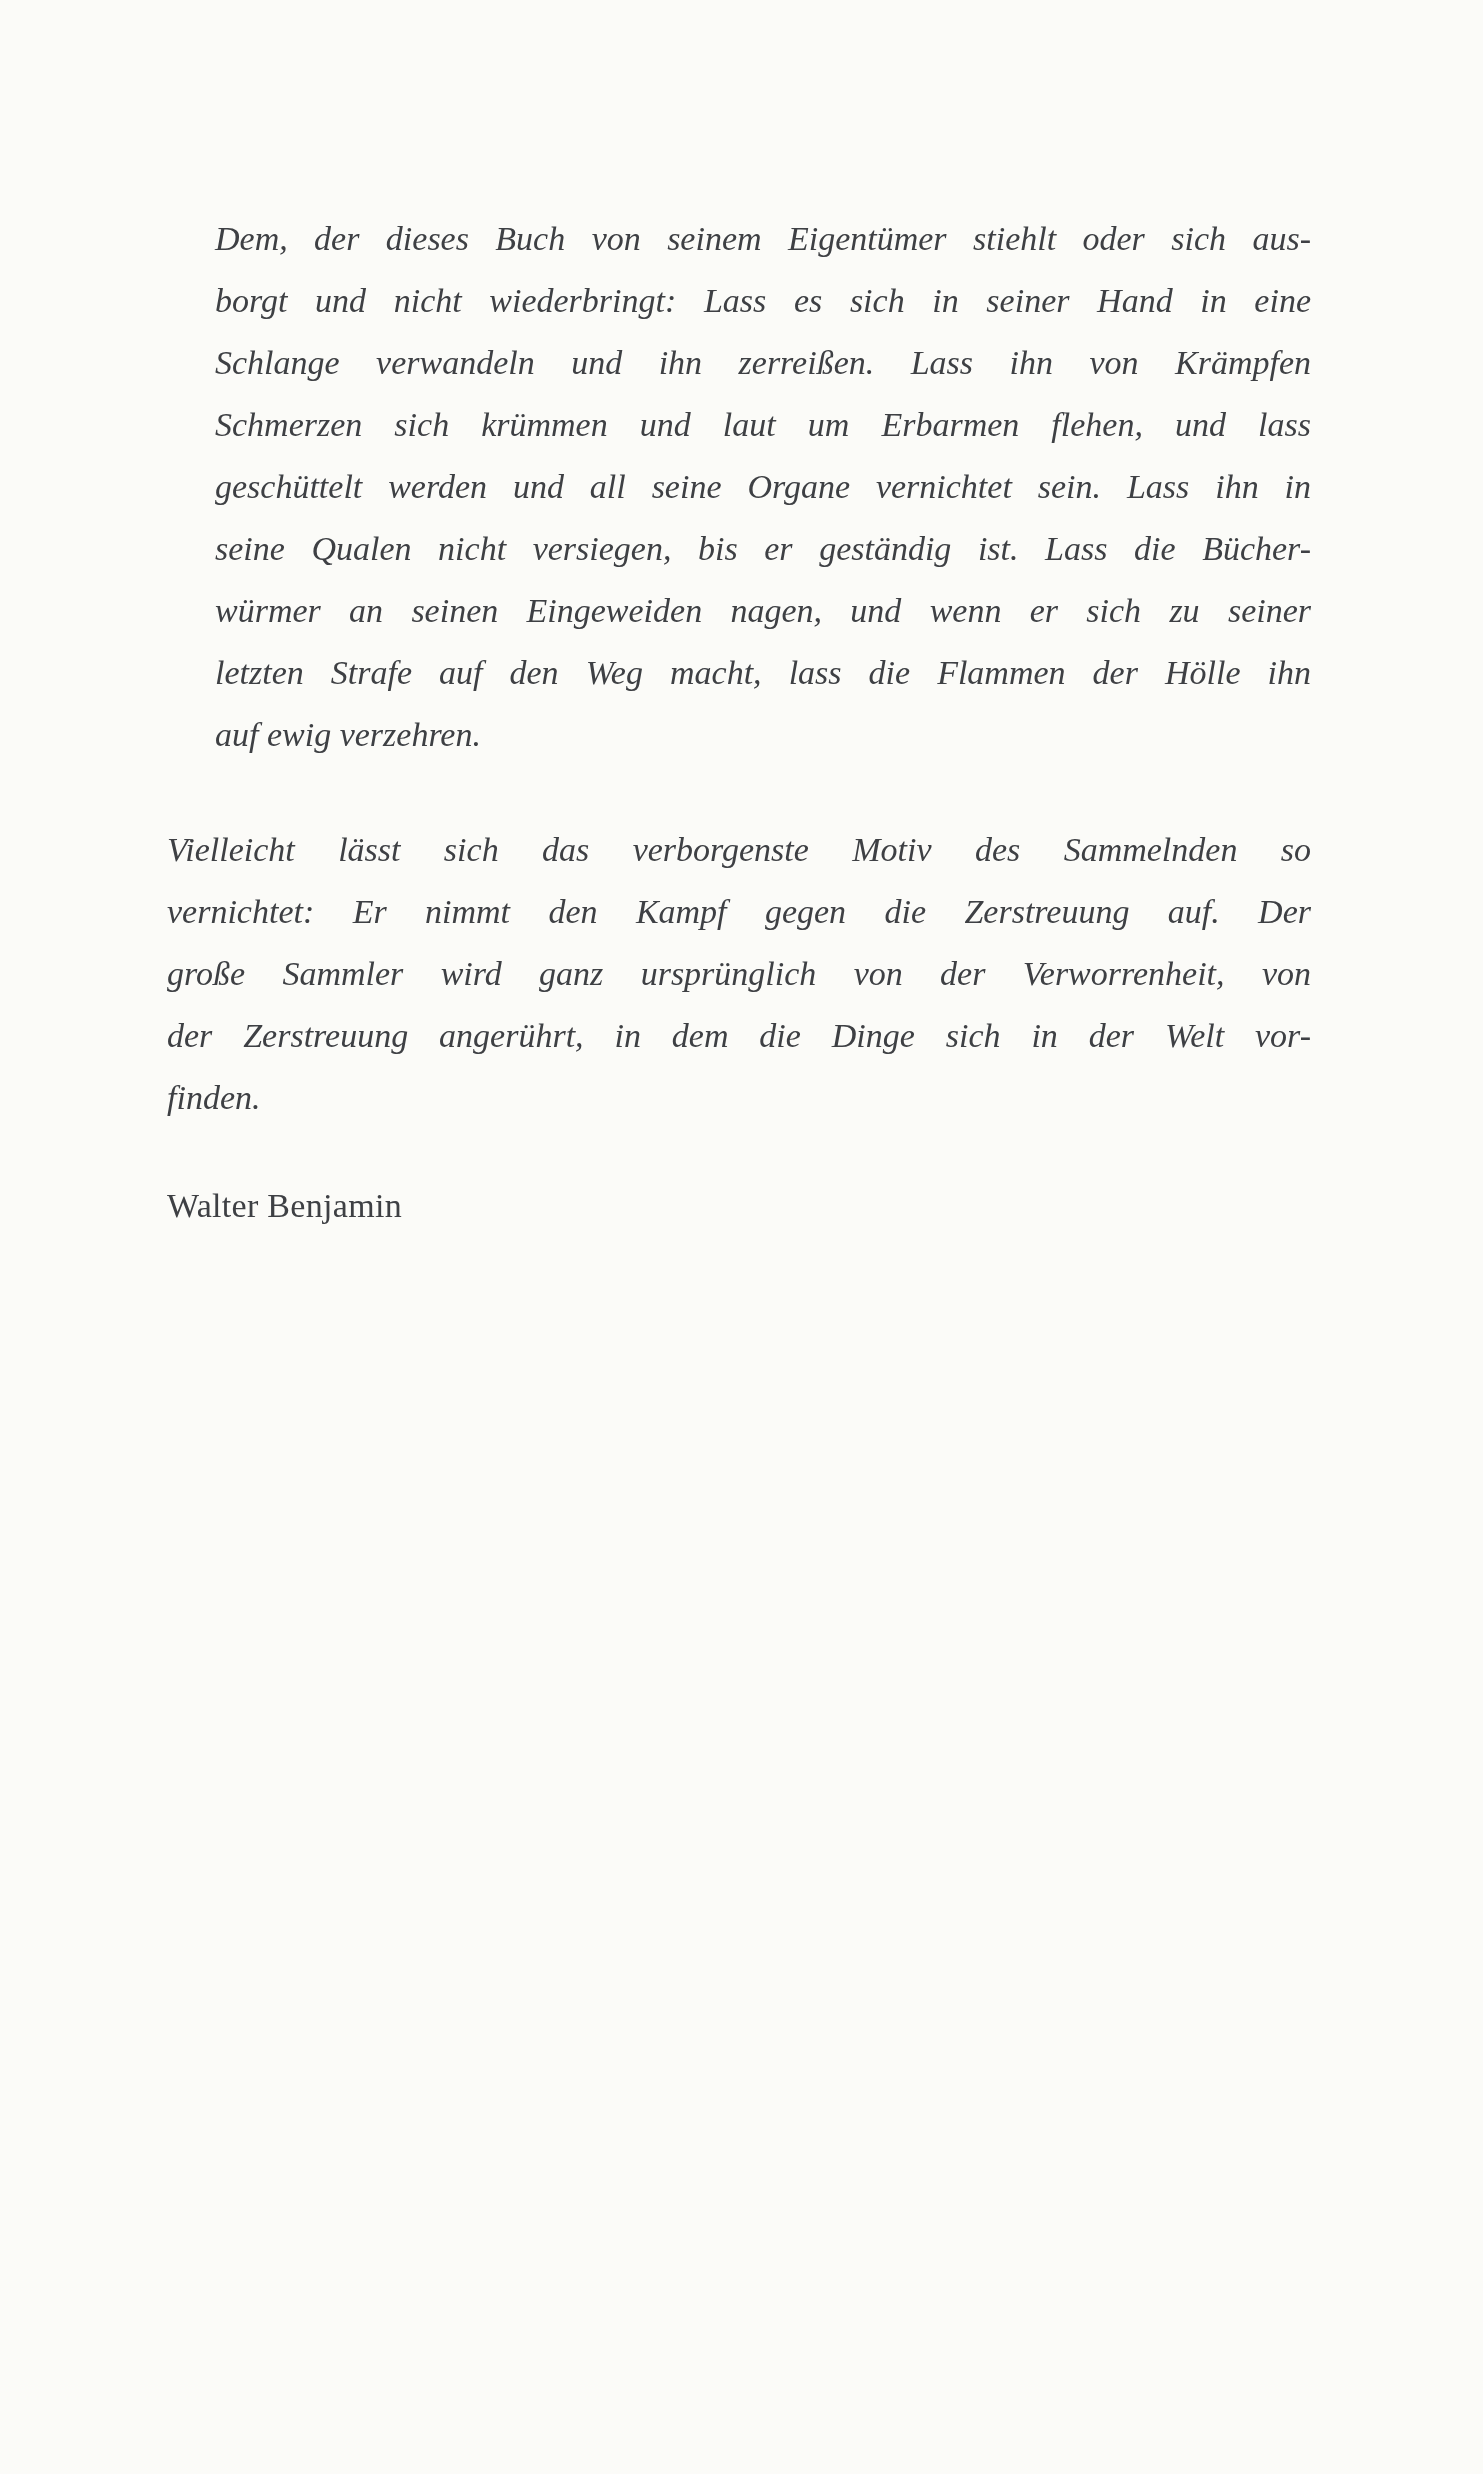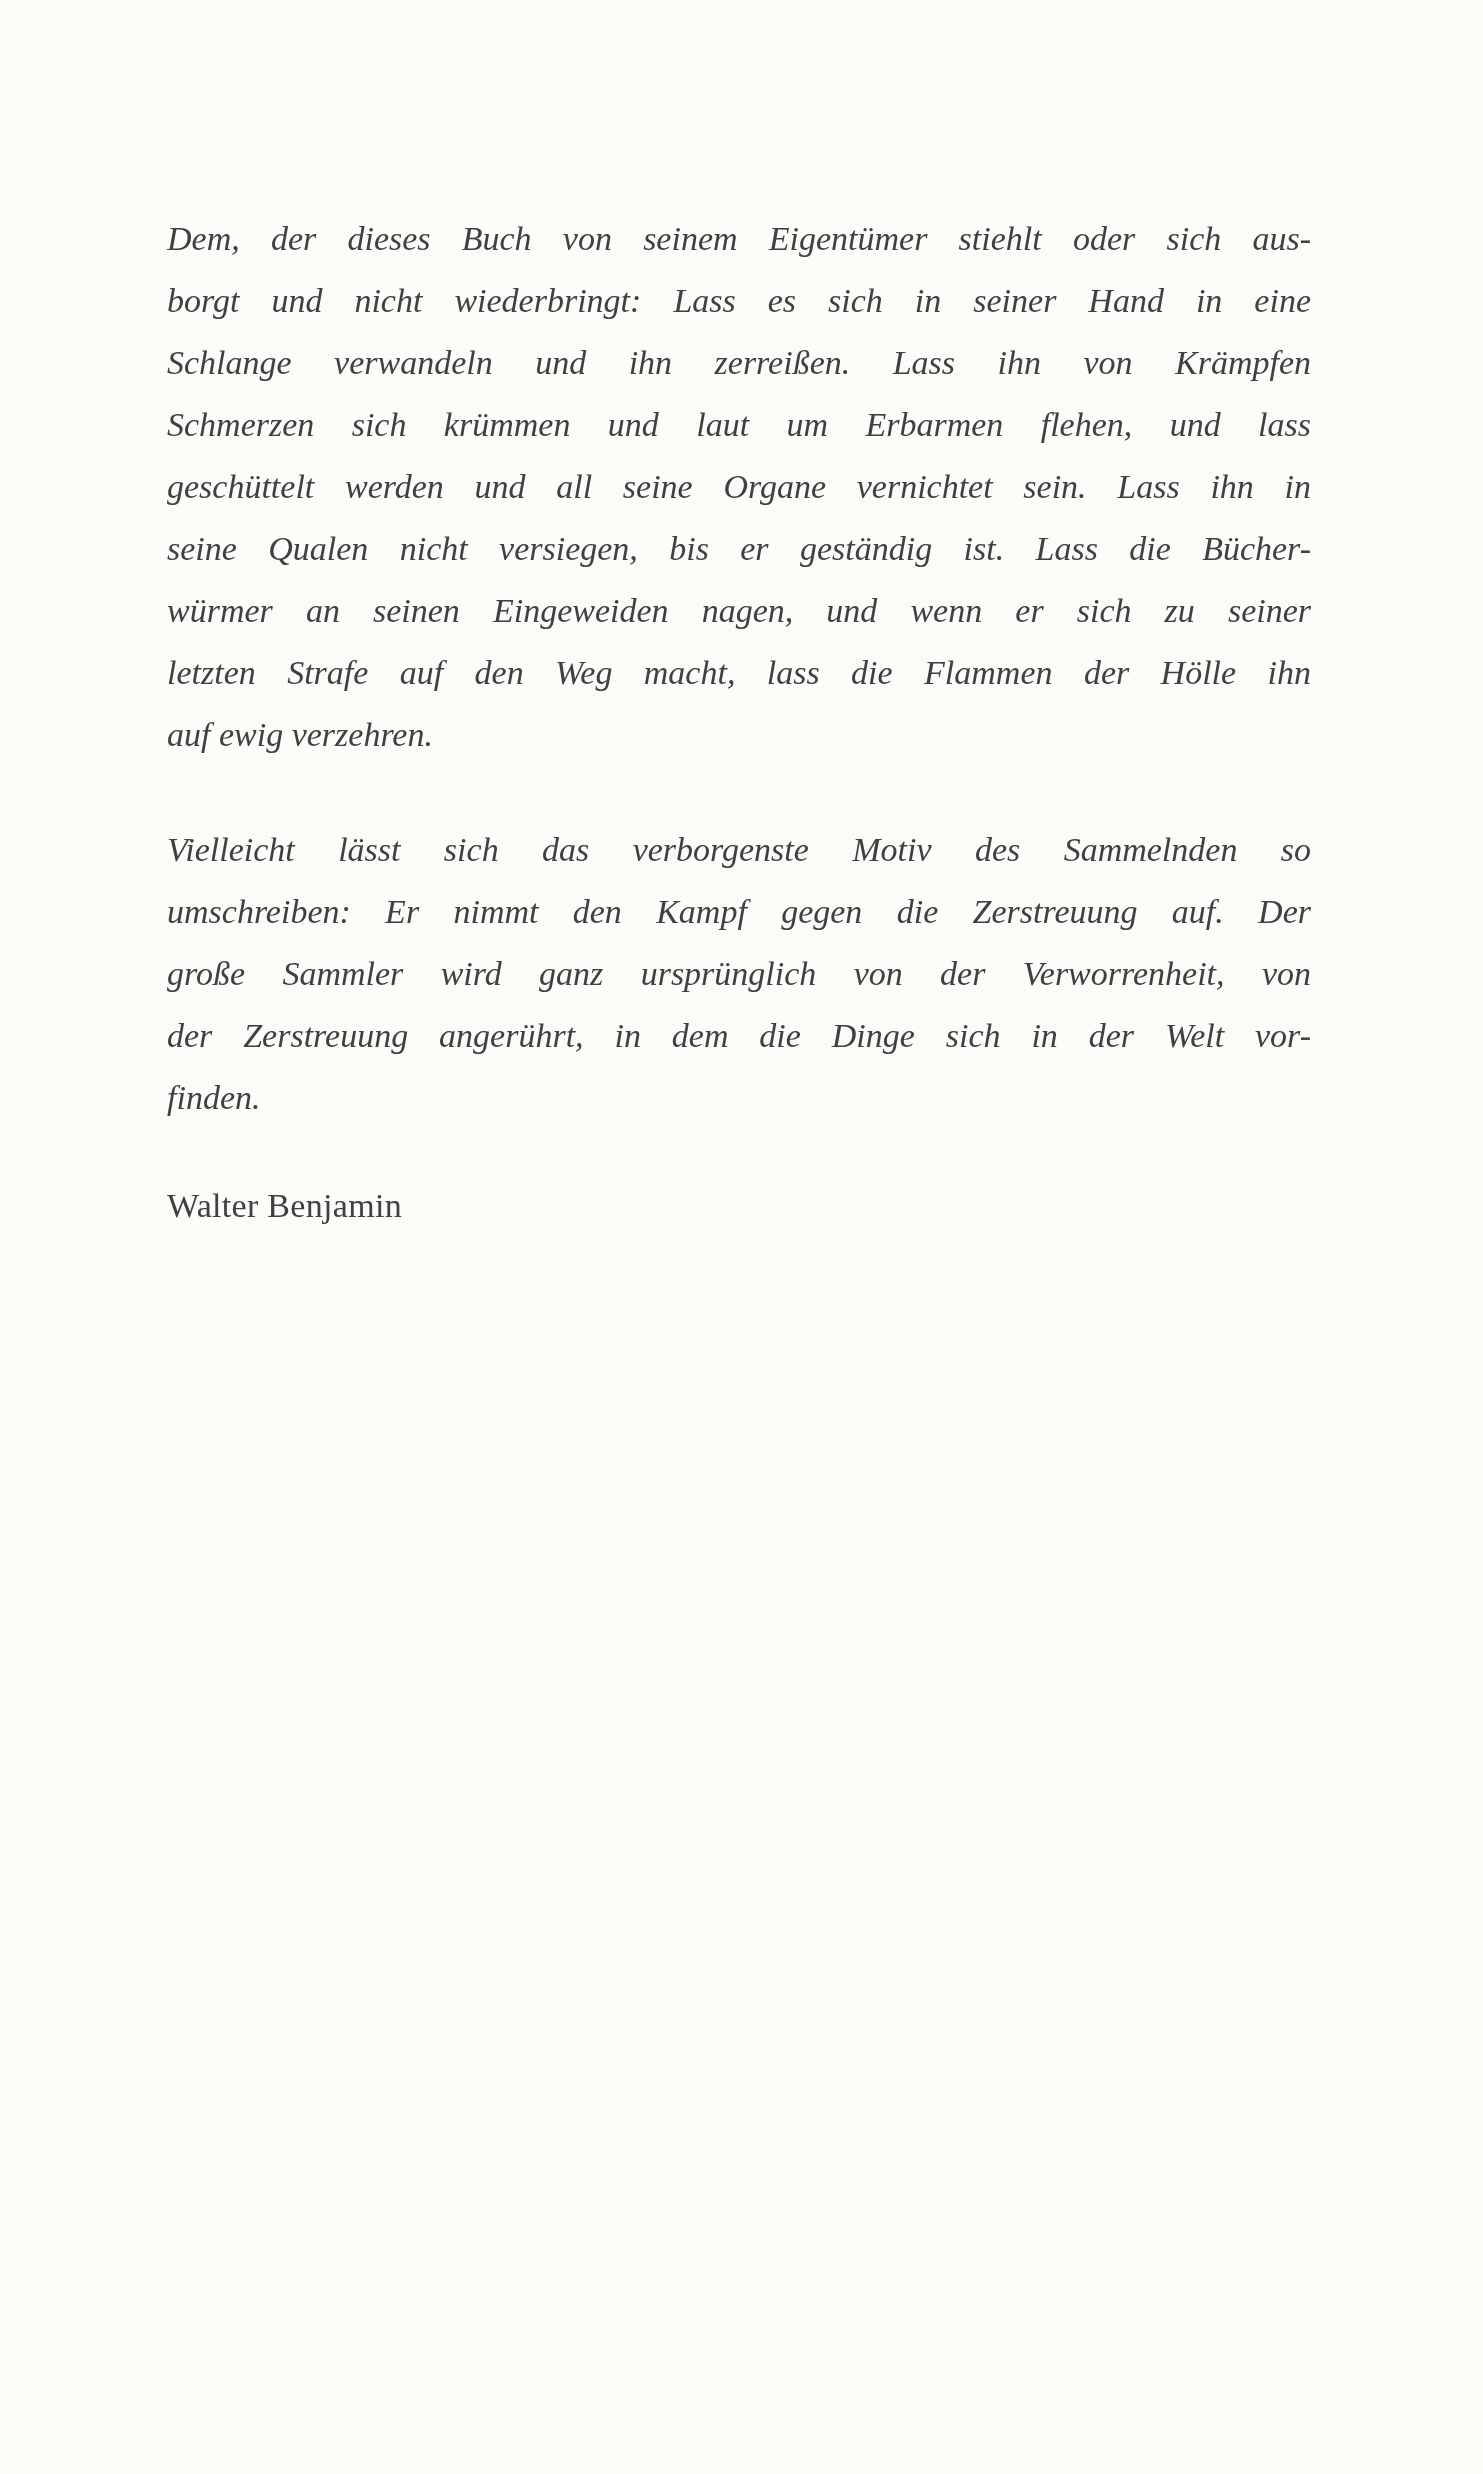--- a/index.html
+++ b/index.html
@@ -45,21 +45,21 @@
   .line {
     text-align: justify;
     text-align-last: justify;
     text-justify: inter-word;
     white-space: normal;
   }
   .line.last {
     text-align: left;
     text-align-last: left;
   }
-  .curse-quote    { margin-bottom: 53px; }
+  .curse-quote    { margin-bottom: 53px; margin-left: 48px; }
   .curse-attrib   { margin-bottom: 179px; }
   .collector-quote{ margin-bottom: 46px; }
 </style>
 </head>
 <body>
 
 <div class="page">
   <div class="content">
 
     <div class="quote curse-quote">
@@ -70,21 +70,21 @@
       <div class="line">geschüttelt werden und all seine Organe vernichtet sein. Lass ihn in</div>
       <div class="line">seine Qualen nicht versiegen, bis er geständig ist. Lass die Bücher-</div>
       <div class="line">würmer an seinen Eingeweiden nagen, und wenn er sich zu seiner</div>
       <div class="line">letzten Strafe auf den Weg macht, lass die Flammen der Hölle ihn</div>
       <div class="line last">auf ewig verzehren.</div>
     </div>
 
 
     <div class="quote collector-quote">
       <div class="line">Vielleicht lässt sich das verborgenste Motiv des Sammelnden so</div>
-      <div class="line">umschreiben: Er nimmt den Kampf gegen die Zerstreuung auf. Der</div>
+      <div class="line">vernichtet: Er nimmt den Kampf gegen die Zerstreuung auf. Der</div>
       <div class="line">große Sammler wird ganz ursprünglich von der Verworrenheit, von</div>
       <div class="line">der Zerstreuung angerührt, in dem die Dinge sich in der Welt vor-</div>
       <div class="line last">finden.</div>
     </div>
 
     <div class="attrib">
       <div class="line last">Walter Benjamin</div>
     </div>
 
   </div>

